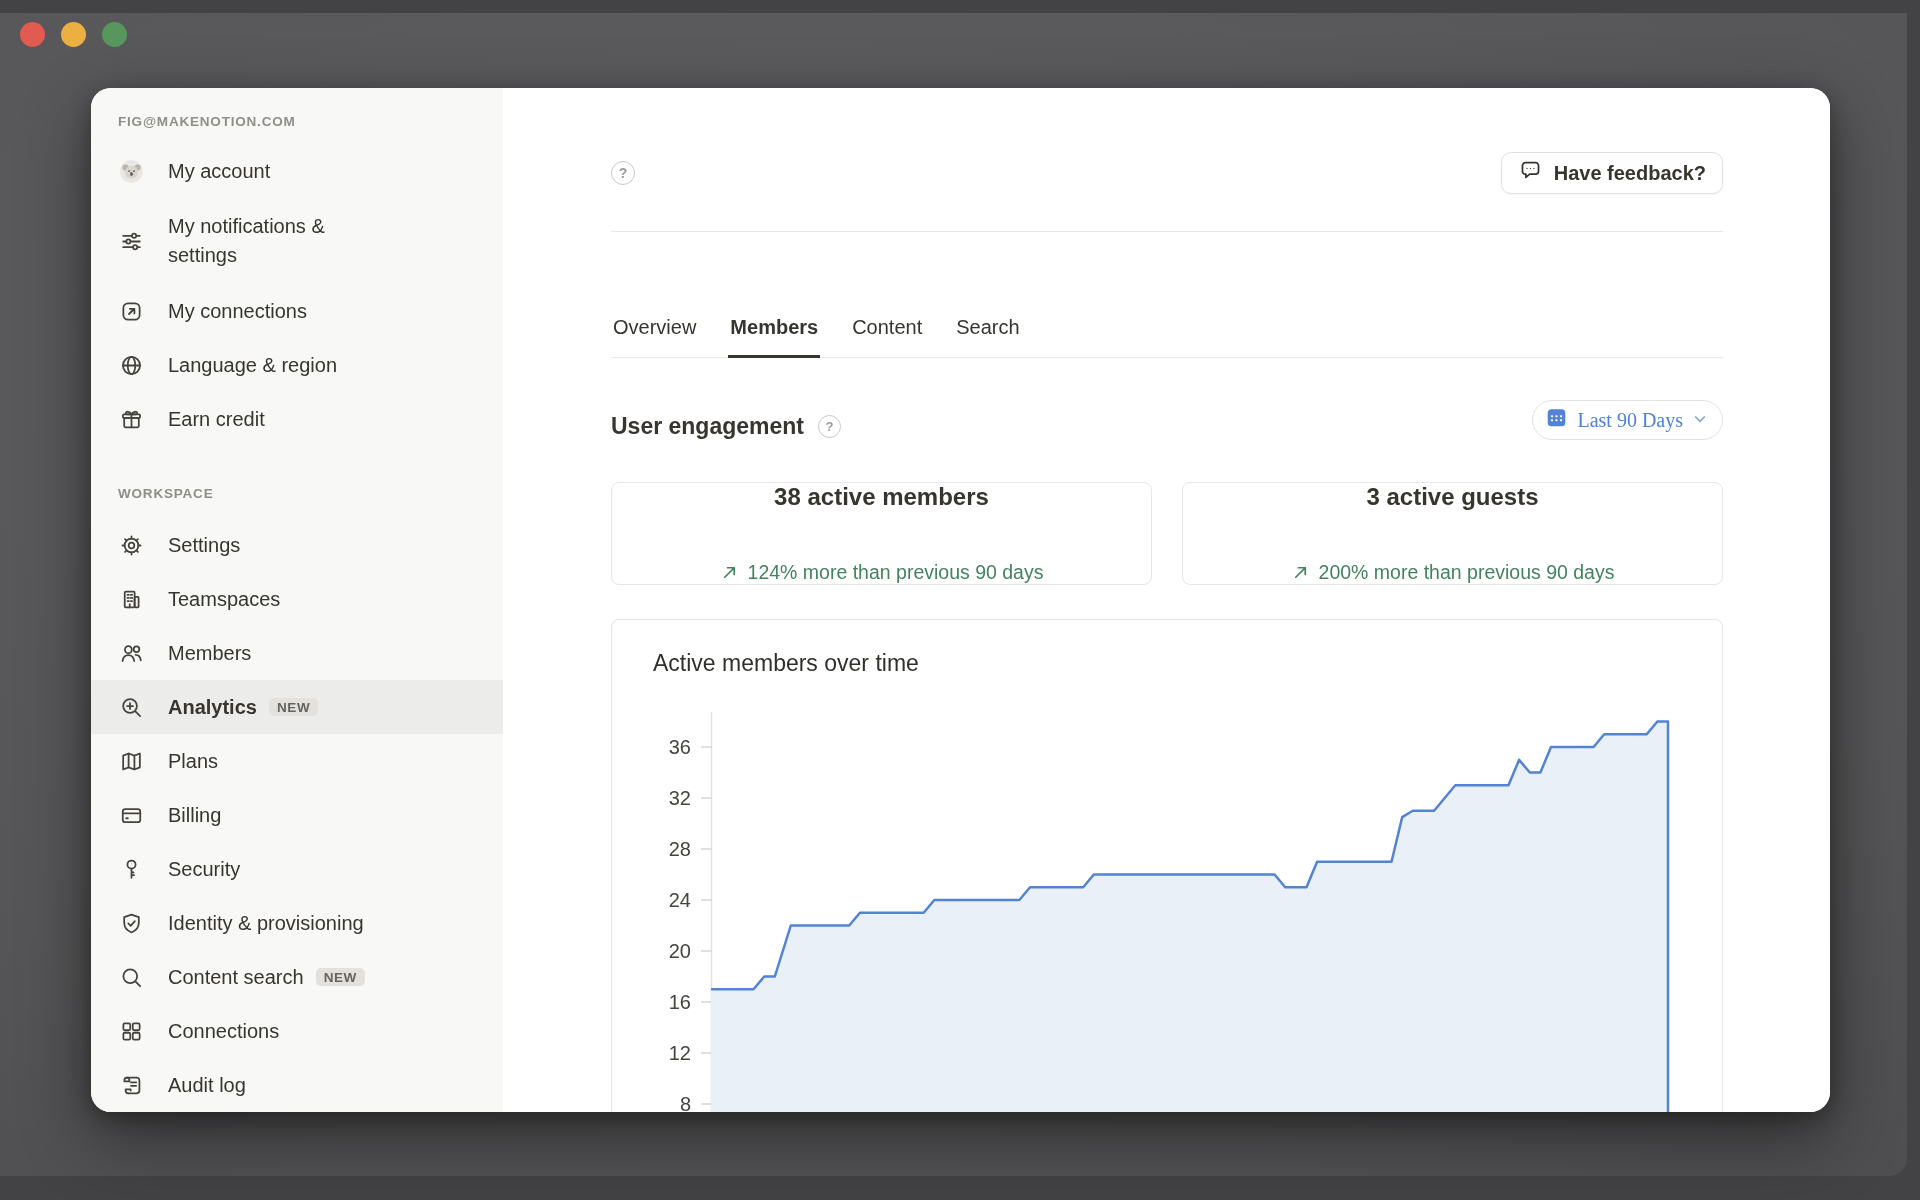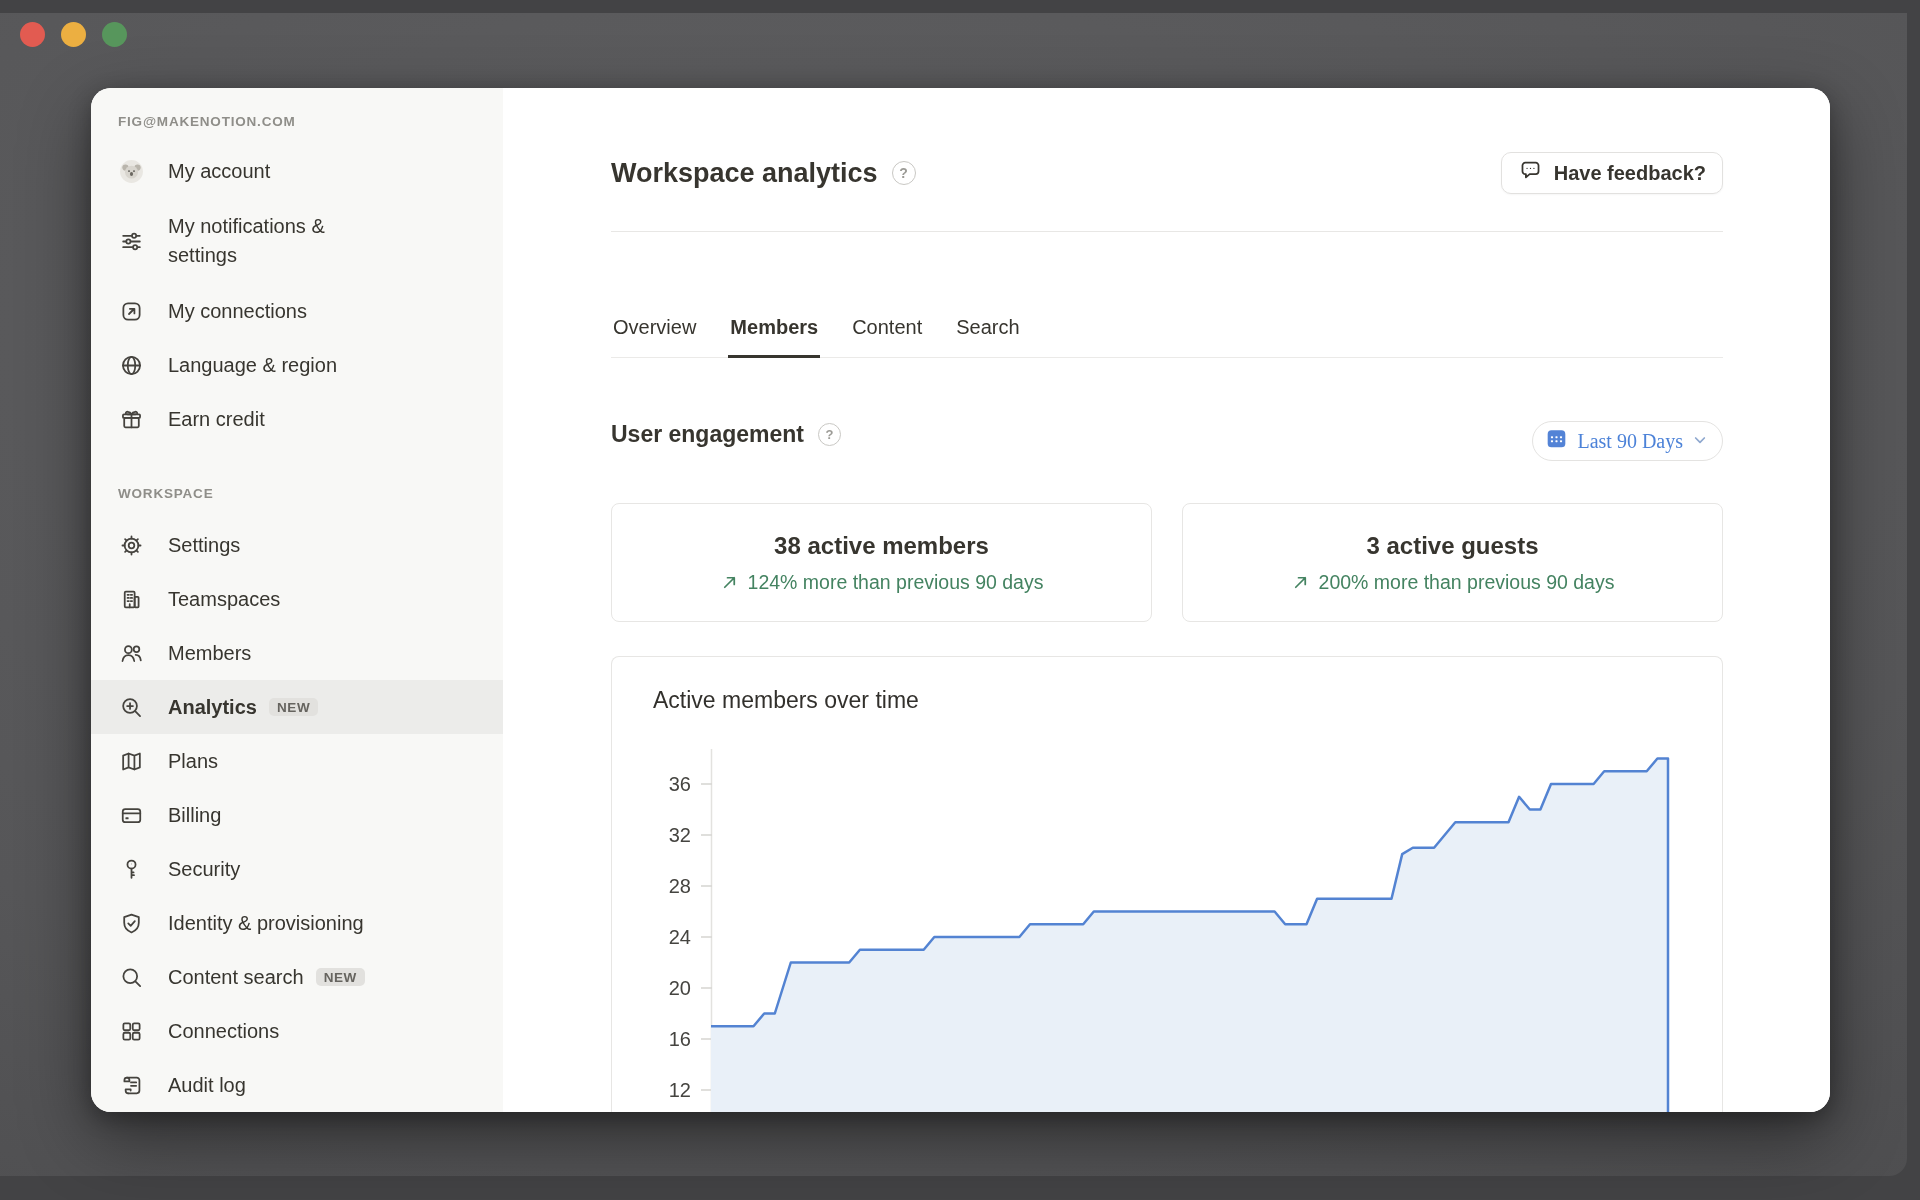--- a/index.html
+++ b/index.html
@@ -69,35 +69,35 @@
   .feedback-btn svg{width:25px;height:25px;}
   .divider{height:1px;background:#E8E7E5;margin-top:37px;}
 
   .tabs{display:flex;gap:30px;padding-top:50px;border-bottom:1px solid #EBEAE8;}
   .tab{
     font-size:20px;line-height:26px;color:#37352F;padding:0 2px 15px;cursor:pointer;
     border-bottom:3px solid transparent;margin-bottom:-1px;margin-top:32px;
   }
   .tab.active{font-weight:700;border-bottom-color:#37352F;}
 
-  .engagement-row{margin-top:63px;display:flex;align-items:flex-start;}
+  .engagement-row{margin-top:42px;display:flex;align-items:flex-end;}
   .section-title{font-size:23px;font-weight:700;color:#37352F;display:flex;align-items:center;gap:14px;}
   .section-title .help{width:23px;height:23px;font-size:13px;}
   .range-pill{
     display:flex;align-items:center;gap:9px;height:40px;padding:0 14px 0 12px;
     border:1px solid #E4E3E1;border-radius:20px;background:#fff;cursor:pointer;font-family:Liberation Serif, serif;
     font-size:20px;font-weight:500;color:#4C82D8;
   }
   .range-pill svg.cal{width:23px;height:23px;}
   .range-pill svg.chev{width:16px;height:16px;}
 
   .cards-row{margin-top:42px;display:flex;gap:30px;}
   .stat-card{
-    flex:1;height:119px;border:1px solid #E7E6E4;border-radius:8px;box-sizing:border-box;
-    display:flex;flex-direction:column;align-items:center;justify-content:center;gap:11px;background:#fff;
+    flex:1;height:103px;border:1px solid #E7E6E4;border-radius:8px;box-sizing:border-box;
+    display:flex;flex-direction:column;align-items:center;justify-content:space-between;gap:11px;background:#fff;
   }
   .stat-title{font-size:24px;font-weight:700;color:#37352F;}
   .stat-delta{display:flex;align-items:center;gap:9px;font-size:19.5px;color:#448361;}
   .stat-delta svg{width:19px;height:19px;}
 
   .chart-card{
     margin-top:34px;height:512px;border:1px solid #E7E6E4;border-bottom:none;
     border-radius:8px 8px 0 0;position:relative;background:#fff;box-sizing:border-box;overflow:hidden;
   }
   .chart-title{position:absolute;left:41px;top:30px;font-size:23px;font-weight:400;color:#32302C;}
@@ -285,21 +285,20 @@
           </span>
           <span class="label">Audit log</span>
         </div>
       </div>
   </div>
 
   <div class="main">
 
     <div class="main-header">
       <div class="page-title">
-        <span>Workspace analytics</span>
         <span class="help"></span>
       </div>
       <div class="spacer"></div>
       <button class="feedback-btn">
         <span id="fb-icon"><svg viewBox="0 0 24 24" fill="none" stroke="currentColor" stroke-width="1.7" stroke-linecap="round" stroke-linejoin="round">
               <path d="M4.3 7.2a2.7 2.7 0 012.7-2.7h10a2.7 2.7 0 012.7 2.7v5.6a2.7 2.7 0 01-2.7 2.7h-5.8l-3.6 3.1v-3.1H7a2.7 2.7 0 01-2.7-2.7z"></path>
               <circle cx="8.7" cy="10" r=".6" fill="currentColor" stroke="none"></circle>
               <circle cx="12" cy="10" r=".6" fill="currentColor" stroke="none"></circle>
               <circle cx="15.3" cy="10" r=".6" fill="currentColor" stroke="none"></circle>
             </svg></span>

